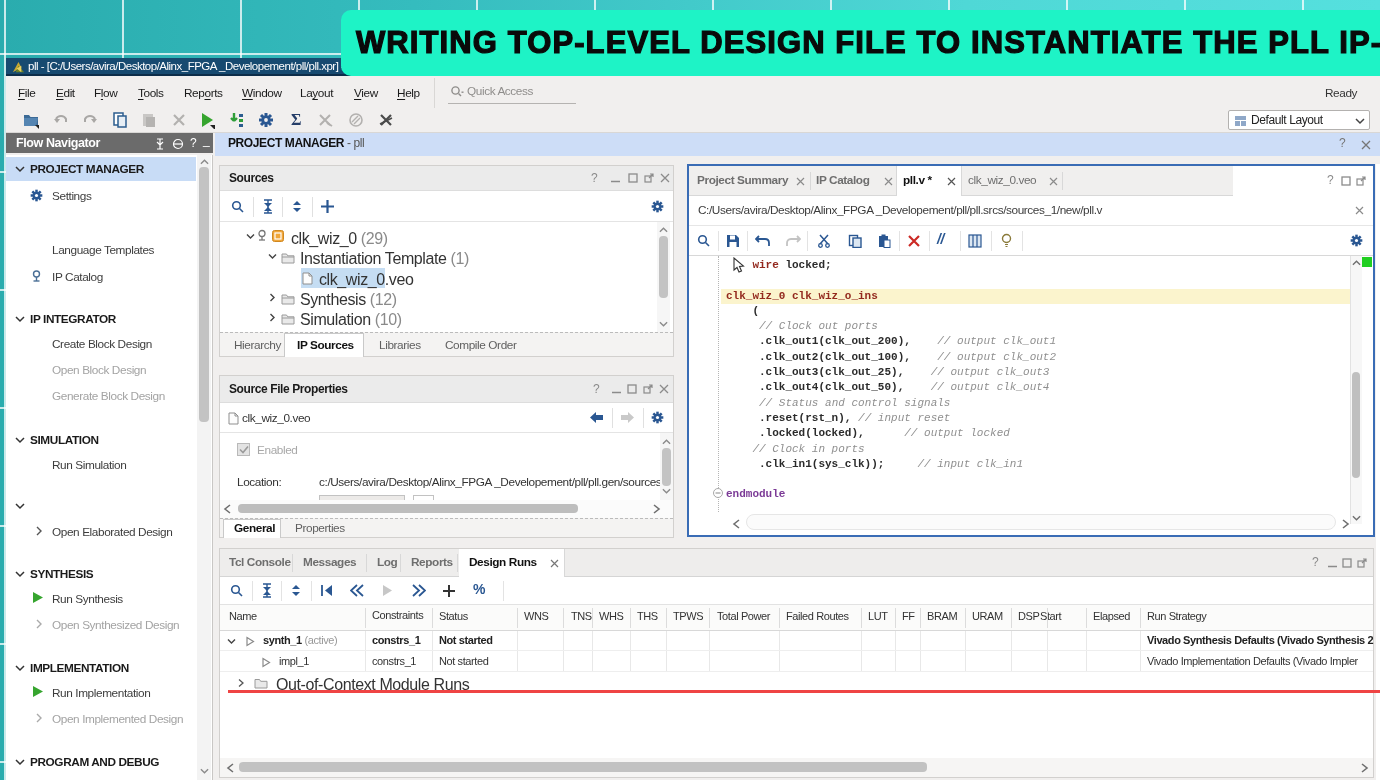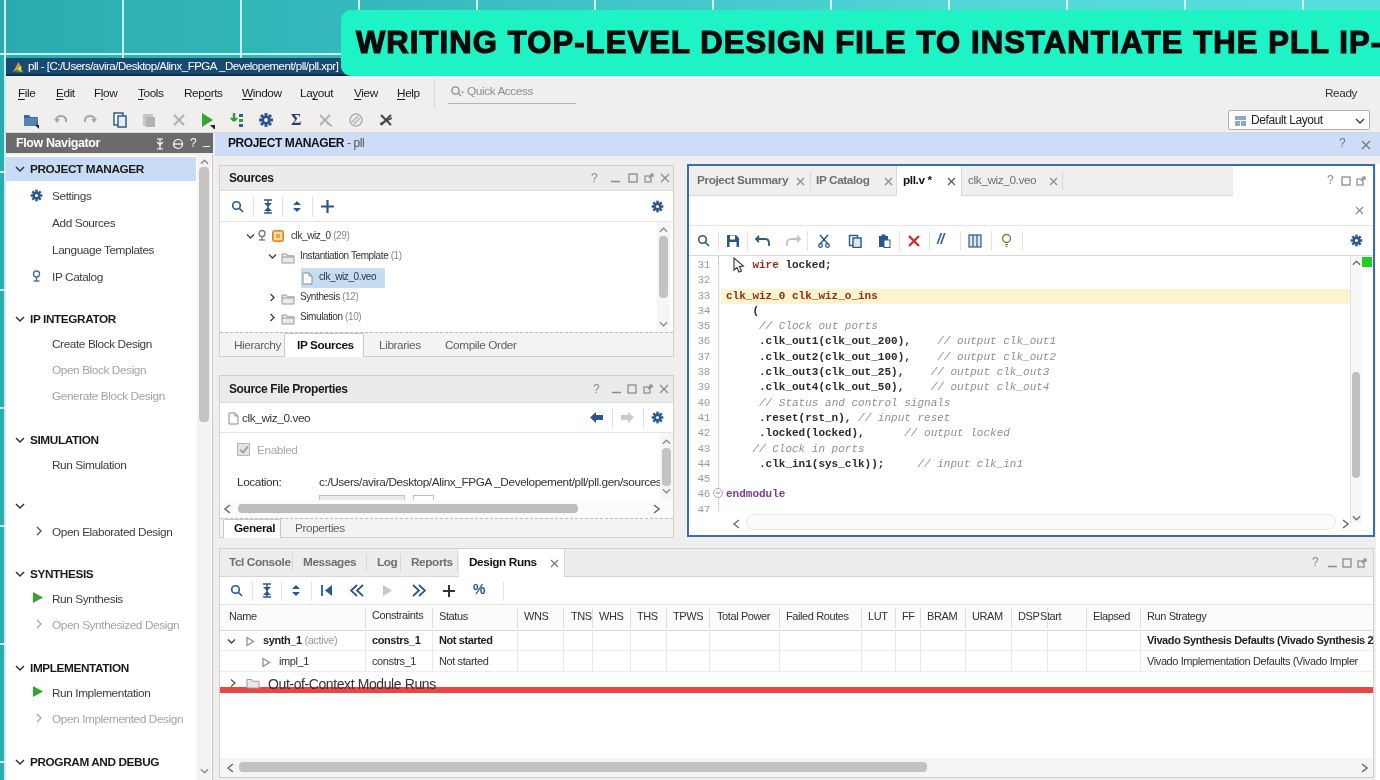--- a/index.html
+++ b/index.html
@@ -187,23 +187,20 @@
               <line x1="9" y1="2" x2="9" y2="16"></line>
               <line x1="2" y1="9" x2="16" y2="9"></line>
               <line x1="4" y1="4" x2="14" y2="14"></line>
               <line x1="14" y1="4" x2="4" y2="14"></line>
             </g>
             <circle cx="9" cy="9" r="4.6" fill="#2a5792"></circle>
             <circle cx="9" cy="9" r="1.9" fill="#fff"></circle>
           </svg>
           <span class="lbl">Settings</span>
         </div>
-<div class="fn-row" style="top:56px">
-          <span class="lbl">Add Sources</span>
-        </div>
 <div class="fn-row" style="top:83px">
           <span class="lbl">Language Templates</span>
         </div>
 <div class="fn-row" style="top:110px">
           <svg class="abs" style="left:24px;top:5px" width="13" height="13" viewBox="0 0 13 13">
             <circle cx="6.5" cy="4" r="3" fill="none" stroke="#4a6f96" stroke-width="1.4"></circle>
             <line x1="6.5" y1="7" x2="6.5" y2="11" stroke="#4a6f96" stroke-width="1.4"></line>
             <line x1="3.5" y1="11" x2="9.5" y2="11" stroke="#4a6f96" stroke-width="1.4"></line>
           </svg>
           <span class="lbl">IP Catalog</span>
@@ -335,21 +332,21 @@
             <g fill="none" stroke="#2a5792" stroke-width="3">
               <line x1="9" y1="2" x2="9" y2="16"></line>
               <line x1="2" y1="9" x2="16" y2="9"></line>
               <line x1="4" y1="4" x2="14" y2="14"></line>
               <line x1="14" y1="4" x2="4" y2="14"></line>
             </g>
             <circle cx="9" cy="9" r="4.6" fill="#2a5792"></circle>
             <circle cx="9" cy="9" r="1.9" fill="#fff"></circle>
           </svg>
 </div>
-<div class="abs" style="left:0;top:56px;width:453px;height:110px;background:#fff;font-size:10px;color:#333">
+<div class="abs" style="left:0;top:56px;width:453px;height:110px;background:#fff;font-size:16px;color:#333">
 <svg class="abs" style="left:25px;top:9px" width="11" height="11" viewBox="0 0 11 11">
             <polyline points="2,3.5 5.5,7 9,3.5" fill="none" stroke="#444" stroke-width="1.4"></polyline>
           </svg>
 <svg class="abs" style="left:36px;top:7px" width="12" height="14" viewBox="0 0 12 14">
             <circle cx="6" cy="4.5" r="3" fill="none" stroke="#777" stroke-width="1.3"></circle>
             <line x1="6" y1="7.5" x2="6" y2="11" stroke="#777" stroke-width="1.3"></line>
             <line x1="3" y1="11" x2="9" y2="11" stroke="#777" stroke-width="1.3"></line>
           </svg>
 <svg class="abs" style="left:52px;top:8px" width="12" height="12" viewBox="0 0 12 12">
             <rect x="0.5" y="0.5" width="11" height="11" rx="2" fill="#f0a63a" stroke="#d08820" stroke-width="1"></rect>
@@ -505,20 +502,21 @@
 <span class="abs gray-ico" style="left:638px;top:7px;font-size:12px">?</span>
 <svg class="abs" style="left:652px;top:10px" width="10" height="10" viewBox="0 0 10 10">
             <rect x="1" y="1" width="8" height="8" fill="none" stroke="#8b8b8b" stroke-width="1.3"></rect>
           </svg>
 <svg class="abs" style="left:667px;top:10px" width="10" height="10" viewBox="0 0 10 10">
             <rect x="1" y="3" width="6" height="6" fill="none" stroke="#8b8b8b" stroke-width="1.2"></rect>
             <path d="M5 5 L9 1 M6 1 h3 v3" stroke="#8b8b8b" stroke-width="1.2" fill="none"></path>
           </svg>
 </div>
 <div class="abs" style="left:0;top:30px;width:684px;height:30px;background:#fff;border-bottom:1px solid #e6e6e6;font-size:11.8px;color:#3c3c3c">
+<span class="abs" style="left:9px;top:7px">C:/Users/avira/Desktop/Alinx_FPGA _Developement/pll/pll.srcs/sources_1/new/pll.v</span>
 <svg class="abs" style="left:666px;top:10px" width="9" height="9" viewBox="0 0 9 9">
             <path d="M1 1 L8 8 M8 1 L1 8" stroke="#8b8b8b" stroke-width="1.2"></path>
           </svg>
 </div>
 <div class="abs" style="left:0;top:60px;width:684px;height:30px;background:#fff;border-bottom:1px solid #d8d8d8">
 <svg class="abs" style="left:8px;top:8px" width="14" height="14" viewBox="0 0 14 14">
             <circle cx="5.5" cy="5.5" r="3.8" fill="none" stroke="#2a5792" stroke-width="1.6"></circle>
             <line x1="8.5" y1="8.5" x2="12" y2="12" stroke="#2a5792" stroke-width="1.6"></line>
           </svg>
 <div class="abs" style="left:29px;top:5px;width:1px;height:20px;background:#e3e3e3"></div>
@@ -576,21 +574,20 @@
               <line x1="4" y1="4" x2="14" y2="14"></line>
               <line x1="14" y1="4" x2="4" y2="14"></line>
             </g>
             <circle cx="9" cy="9" r="4.6" fill="#2a5792"></circle>
             <circle cx="9" cy="9" r="1.9" fill="#fff"></circle>
           </svg>
 </div>
 <div class="abs" id="code" style="left:0;top:90px;width:661px;height:256px;background:#fff;overflow:hidden">
 <div class="abs" style="left:29px;top:0;width:1px;height:256px;border-left:1px dotted #b5b5b5"></div>
 <div class="abs" style="left:32px;top:33px;width:629px;height:15px;background:#fbf4cd"></div>
-<div class="abs" style="left:0px;top:2px;width:21px;text-align:right;font-family:'Liberation Mono',monospace;font-size:11px;line-height:15.3px;color:#9c9c9c">31<br>32<br>33<br>34<br>35<br>36<br>37<br>38<br>39<br>40<br>41<br>42<br>43<br>44<br>45<br>46<br>47<br></div>
 <svg class="abs" style="left:23px;top:231px" width="12" height="12" viewBox="0 0 12 12">
             <circle cx="6" cy="6" r="4.5" fill="#fff" stroke="#a8a8a8" stroke-width="1"></circle>
             <line x1="3.5" y1="6" x2="8.5" y2="6" stroke="#888" stroke-width="1"></line>
           </svg>
 <div class="abs" style="left:37px;top:2px;font-family:'Liberation Mono',monospace;font-size:11px;line-height:15.3px;color:#2b2b2b;font-weight:bold;white-space:pre;letter-spacing:0px">    <span style="color:#93291e">wire</span> locked;<br><br><span style="color:#93291e">clk_wiz_0 clk_wiz_o_ins</span><br>    (<br>     <span style="color:#8f8f8f;font-style:italic;font-weight:normal">// Clock out ports</span><br>     .clk_out1(clk_out_200),    <span style="color:#8f8f8f;font-style:italic;font-weight:normal">// output clk_out1</span><br>     .clk_out2(clk_out_100),    <span style="color:#8f8f8f;font-style:italic;font-weight:normal">// output clk_out2</span><br>     .clk_out3(clk_out_25),    <span style="color:#8f8f8f;font-style:italic;font-weight:normal">// output clk_out3</span><br>     .clk_out4(clk_out_50),    <span style="color:#8f8f8f;font-style:italic;font-weight:normal">// output clk_out4</span><br>     <span style="color:#8f8f8f;font-style:italic;font-weight:normal">// Status and control signals</span><br>     .reset(rst_n), <span style="color:#8f8f8f;font-style:italic;font-weight:normal">// input reset</span><br>     .locked(locked),      <span style="color:#8f8f8f;font-style:italic;font-weight:normal">// output locked</span><br>    <span style="color:#8f8f8f;font-style:italic;font-weight:normal">// Clock in ports</span><br>     .clk_in1(sys_clk));     <span style="color:#8f8f8f;font-style:italic;font-weight:normal">// input clk_in1</span><br><br><span style="color:#7b3a96">endmodule</span><br></div>
 <svg class="abs" style="left:44px;top:1px" width="13" height="18" viewBox="0 0 13 18">
             <path d="M1 1 L1 13 L4 10.5 L6 15 L8.5 14 L6.5 9.5 L10.5 9 Z" fill="#fff" stroke="#333" stroke-width="1.1"></path>
           </svg>
 </div>
 <div class="abs" style="left:661px;top:90px;width:12px;height:268px;background:#f7f7f7;border-left:1px solid #e2e2e2"></div>
@@ -747,21 +744,21 @@
 </div>
 <div class="abs" style="left:0;top:103px;width:1153px;height:20px;border-bottom:1px solid #eee;font-size:11px;color:#333">
 <svg class="abs" style="left:41px;top:5px" width="10" height="11" viewBox="0 0 10 11">
             <path d="M2 1.5 L8.5 5.5 L2 9.5 Z" fill="none" stroke="#8a8a8a" stroke-width="1.2"></path>
           </svg>
 <span class="abs" style="left:59px;top:3px">impl_1</span>
 <span class="abs" style="left:152px;top:3px">constrs_1</span>
 <span class="abs" style="left:219px;top:3px">Not started</span>
 <span class="abs" style="left:927px;top:3px;white-space:nowrap">Vivado Implementation Defaults (Vivado Impler</span>
 </div>
-<div class="abs" style="left:0;top:124px;width:1153px;height:20px;border-bottom:6px solid #ef4444;font-size:14px;color:#333">
+<div class="abs" style="left:8px;top:124px;width:1153px;height:20px;border-bottom:3px solid #ef4444;font-size:16px;color:#333">
 <svg class="abs" style="left:8px;top:5px" width="10" height="10" viewBox="0 0 10 10">
             <polyline points="3,1.5 7,5 3,8.5" fill="none" stroke="#555" stroke-width="1.3"></polyline>
           </svg>
 <svg class="abs" style="left:26px;top:5px" width="14" height="11" viewBox="0 0 14 11">
             <path d="M1 1.5 h4.5 l1.2 1.8 H13 v6.7 H1 z" fill="#e9e9e9" stroke="#9a9a9a" stroke-width="1"></path>
           </svg>
 <span class="abs" style="left:48px;top:3px">Out-of-Context Module Runs</span>
 </div>
 <div class="abs" style="left:0;top:209px;width:1153px;height:19px;background:#f6f5f4">
 <svg class="abs" style="left:6px;top:5px" width="9" height="10" viewBox="0 0 9 10">

